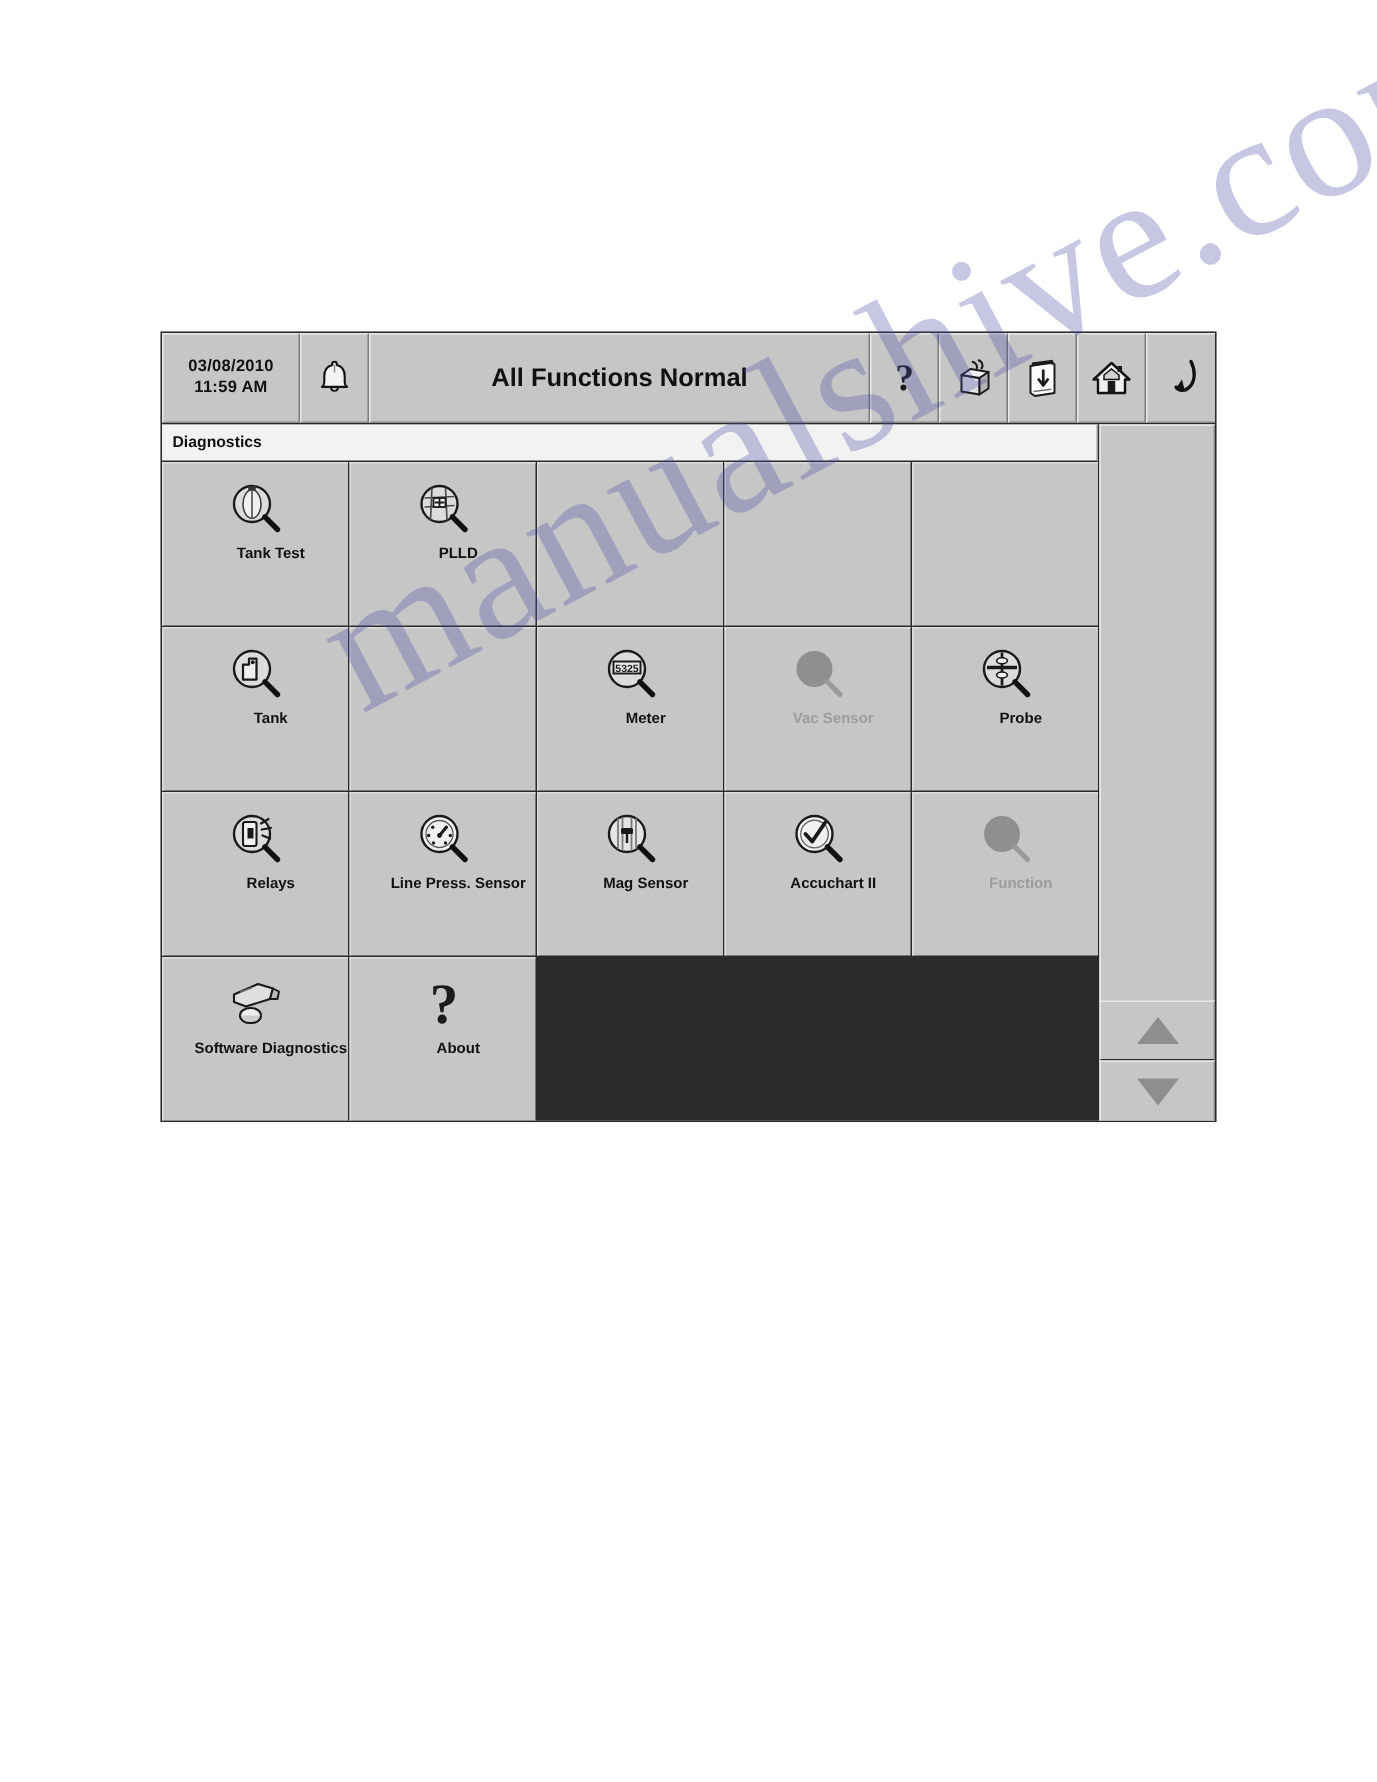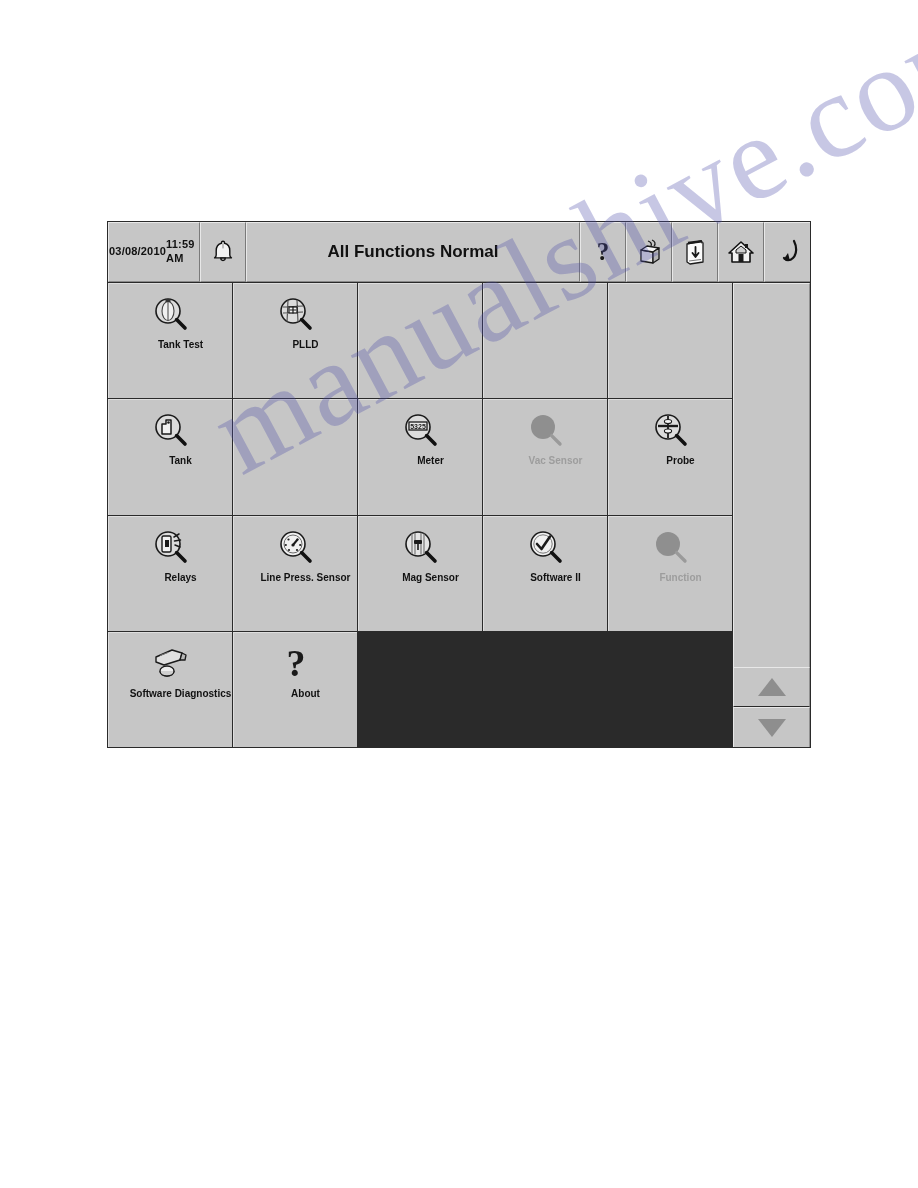--- a/index.html
+++ b/index.html
@@ -68,21 +68,21 @@
     border-bottom: 1px solid #8a8a8a;
     background: #c6c6c6;
     display: flex;
     align-items: center;
     justify-content: center;
     position: relative;
   }
   .tb-datetime {
     width: 92px;
     flex: 0 0 92px;
-    flex-direction: row;
+    flex-direction: column;
     line-height: 1.25;
   }
   .tb-datetime span {
     font-size: 11px;
     font-weight: bold;
     color: #111;
     letter-spacing: 0.2px;
   }
   .tb-alarm { width: 46px; flex: 0 0 46px; }
   .tb-status {
@@ -276,20 +276,23 @@
           <path d="M13 15 L8.5 21.5 L15 23 Z" fill="#111"></path>
         </svg>
       </span>
     </div>
   </div>
 
   <div class="body-area">
 
     <div class="content-col">
 
+      <div class="section-title">
+        <span>Diagnostics</span>
+      </div>
 
       <div class="grid">
 
         <div class="cell">
           <div class="cell-icon">
             <svg width="40" height="40" viewBox="0 0 40 40">
               <circle cx="17" cy="16" r="12" fill="#dcdcdc" stroke="#1a1a1a" stroke-width="1.6"></circle>
               <ellipse cx="17" cy="16" rx="6" ry="9.5" fill="#f0f0f0" stroke="#444" stroke-width="1.1"></ellipse>
               <path d="M17 7 L17 25" stroke="#444" stroke-width="1"></path>
               <rect x="14.5" y="4" width="5" height="3" fill="#333"></rect>
@@ -415,21 +418,21 @@
 
         <div class="cell">
           <div class="cell-icon">
             <svg width="40" height="40" viewBox="0 0 40 40">
               <circle cx="17" cy="16" r="12" fill="#f0f0f0" stroke="#1a1a1a" stroke-width="1.6"></circle>
               <circle cx="17" cy="16" r="9.2" fill="none" stroke="#6a6a6a" stroke-width="0.9"></circle>
               <path d="M11 16 L15.5 21 L24 8.5" fill="none" stroke="#1a1a1a" stroke-width="2.6" stroke-linecap="round" stroke-linejoin="round"></path>
               <path d="M25.6 24.6 L34 33" stroke="#111" stroke-width="3.6" stroke-linecap="round"></path>
             </svg>
           </div>
-          <div class="cell-label">Software II</div>
+          <div class="cell-label">Accuchart II</div>
         </div>
 
         <div class="cell disabled">
           <div class="cell-icon">
             <svg width="40" height="40" viewBox="0 0 40 40">
               <circle cx="17" cy="16" r="12" fill="#8f8f8f"></circle>
               <path d="M25.6 24.6 L34 33" stroke="#9a9a9a" stroke-width="3.4" stroke-linecap="round"></path>
             </svg>
           </div>
           <div class="cell-label">Function</div>

